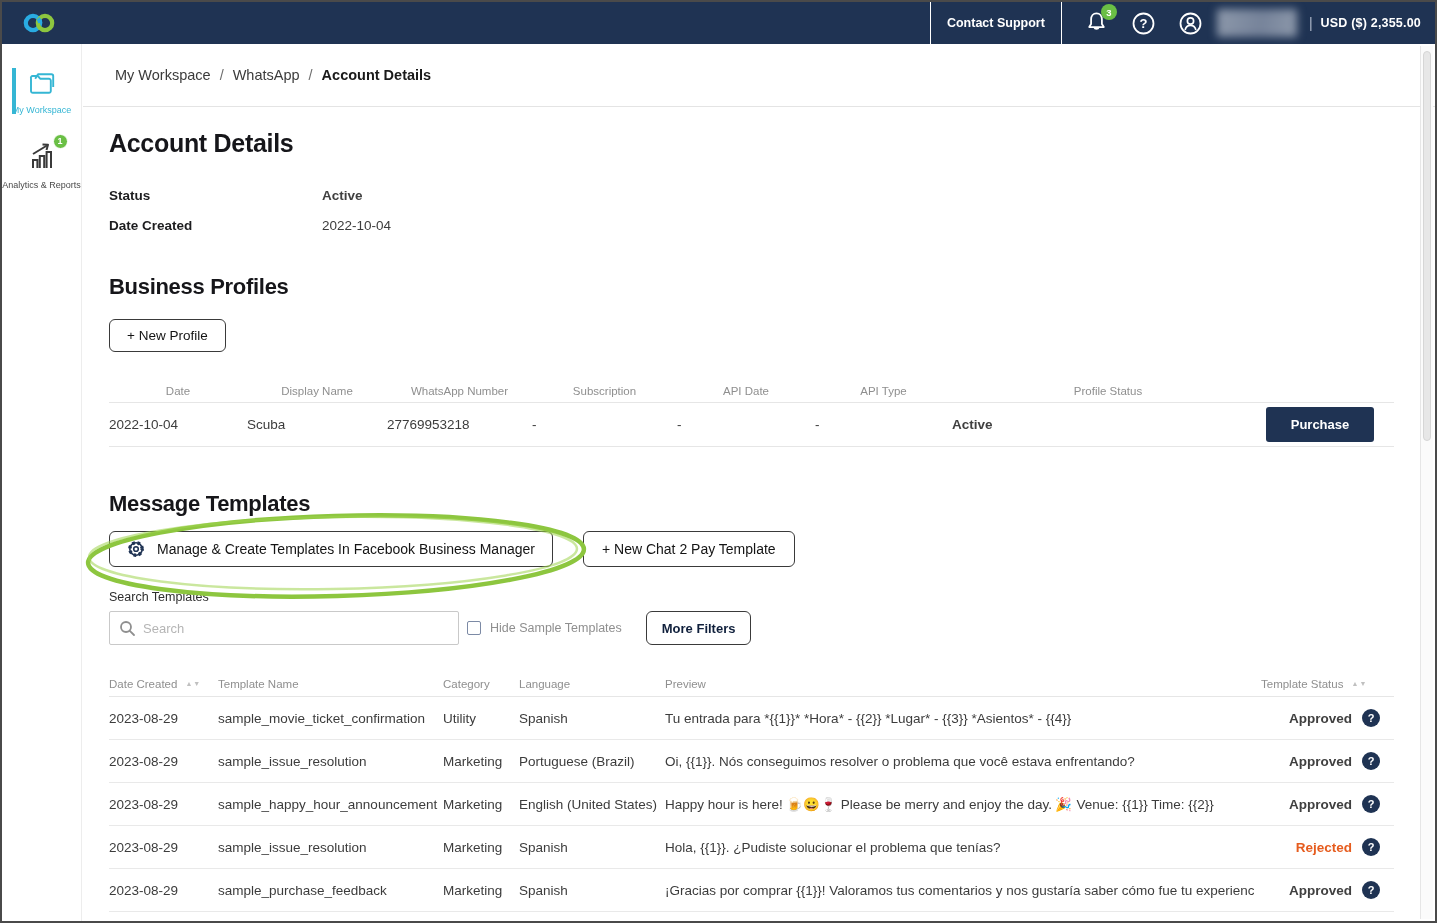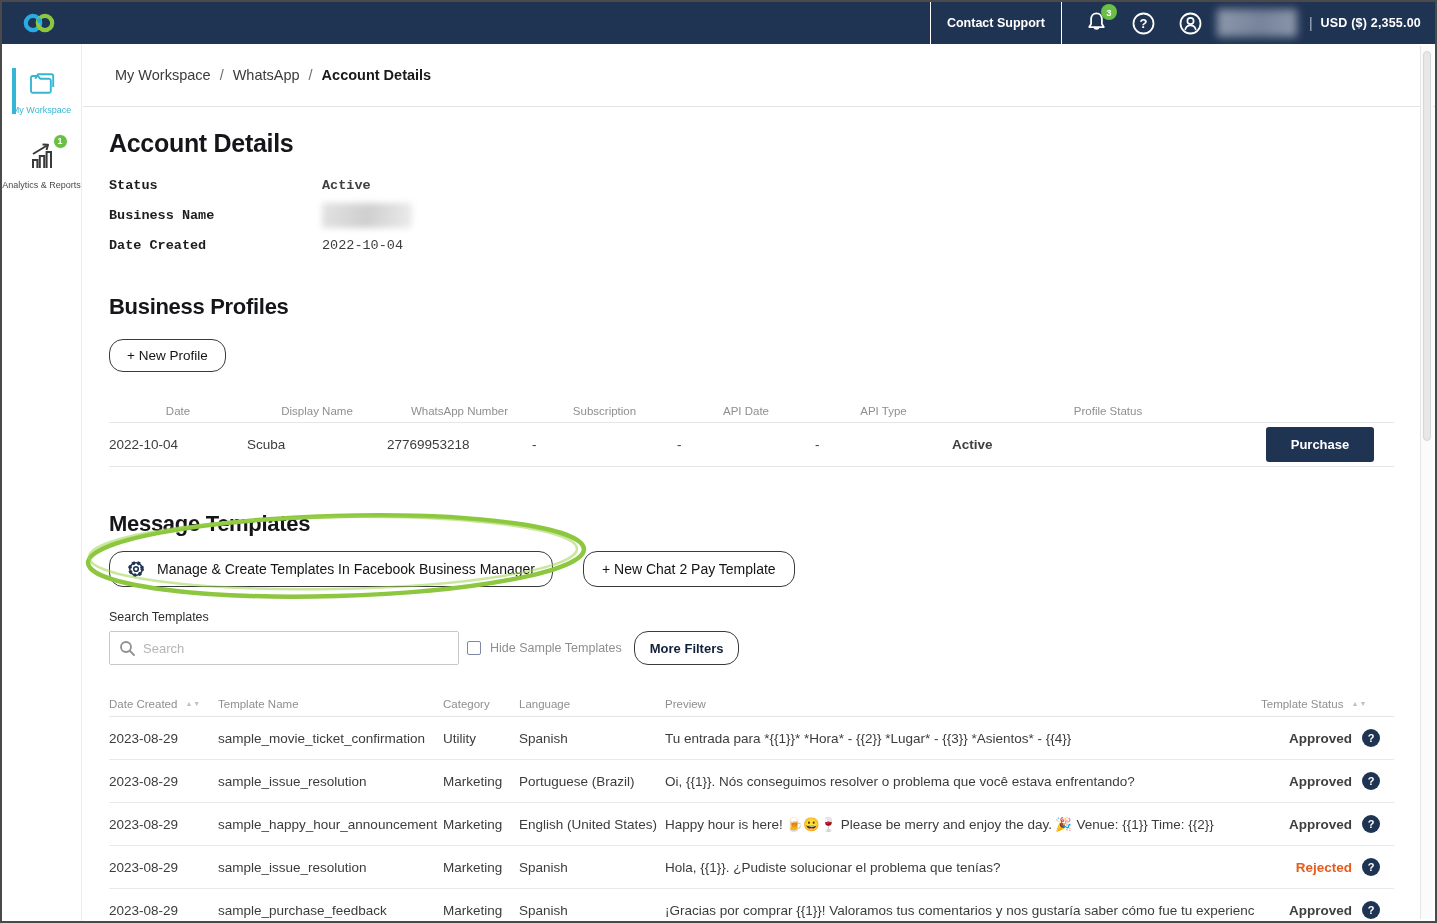--- a/index.html
+++ b/index.html
@@ -57,32 +57,32 @@
   .breadcrumb-bar {
     height:63px; display:flex; align-items:center; padding-left:32px;
     border-bottom:1px solid #e4e4e4; font-size:14.5px; color:#3b3b3b;
   }
   .crumb { cursor:pointer; }
   .crumb-sep { color:#6f6f6f; margin:0 9px; }
   .crumb.current { font-weight:bold; color:#1a1a1a; cursor:default; }
   .content { padding-left:26px; width:1311px; }
   h1.page-title { font-size:25px; font-weight:bold; color:#16161a; letter-spacing:-.3px; margin-top:22px; }
   .field-row { display:flex; align-items:center; height:30px; font-size:13.5px; }
-  .field-rows { margin-top:12px;font-family:Liberation Mono, monospace; }
+  .field-rows { margin-top:22px; }
   .field-label { width:213px; font-weight:bold; color:#1d1d1f; }
   .field-value { color:#3c3c3c; }
   .status-green { color:#404040; font-weight:bold; }
   .redacted-value {
     width:90px; height:25px; border-radius:2px;
     background:linear-gradient(100deg,#e3e3e3,#cfcfcf 50%,#ececec); filter:blur(3px);
   }
   h2.section-title { font-size:22px; font-weight:bold; color:#16161a; letter-spacing:-.3px; }
   .bp-title { margin-top:34px; }
   .btn-outline {
-    background:#fff; border:1px solid #3a3a3a; border-radius:14px; color:#141414;
+    background:#fff; border:1px solid #3a3a3a; border-radius:6px; color:#141414;
     font-size:13.5px; cursor:pointer; font-family:"Liberation Sans", sans-serif;
   }
   .btn-new-profile { margin-top:19px; height:33px; padding:0 17px; }
   
   .bp-table { margin-top:27px; width:1285px; }
   .bp-head, .bp-row { display:grid; grid-template-columns:138px 140px 145px 145px 138px 137px 1fr 130px; align-items:center; }
   .bp-head { height:24px; border-bottom:1px solid #e6e6e6; font-size:11.5px; color:#8f8f8f;text-align:center; }
   .bp-row { height:44px; border-bottom:1px solid #e6e6e6; font-size:13.5px; color:#3c3c3c; }
   .btn-purchase {
     height:35px; width:108px; background:#1f3353; color:#fff; font-weight:bold; font-size:13px;
@@ -101,21 +101,21 @@
     display:flex; align-items:center; padding-left:9px; gap:7px; background:#fff;
   }
   .search-box input {
     border:none; outline:none; flex:1; font-size:13px; color:#444; background:transparent;
     font-family:"Liberation Sans", sans-serif;
   }
   .search-box input::placeholder { color:#b5b5b5; }
   .hide-sample { display:flex; align-items:center; gap:9px; margin-left:8px; cursor:pointer; }
   .checkbox { width:14px; height:14px; border:1.5px solid #7c8aa5; border-radius:2px; background:#fff; }
   .hide-sample-label { font-size:12.5px; color:#8f8f8f; }
-  .btn-more-filters { margin-left:12px; height:34px; padding:0 15px; font-weight:bold; font-size:13px; color:#10203c; }
+  .btn-more-filters { margin-left:24px; height:34px; padding:0 15px; font-weight:bold; font-size:13px; color:#10203c; }
   
   .tpl-table { margin-top:26px; width:1285px; }
   .tpl-head, .tpl-row { display:grid; grid-template-columns:109px 225px 76px 146px 1fr 140px; align-items:center; }
   .tpl-head { height:26px; border-bottom:1px solid #e6e6e6; font-size:11.5px; color:#8f8f8f; }
   .tpl-row { height:43px; border-bottom:1px solid #e9e9e9; font-size:13.5px; color:#3c3c3c; }
   .tpl-cell { white-space:nowrap; overflow:hidden; padding-right:10px; }
   .sort-arrows { font-size:7px; color:#c0c0c0; letter-spacing:1px; margin-left:8px; cursor:pointer; }
   .tpl-status-head { padding-left:7px; display:flex; align-items:center; }
   .tpl-status-cell { display:flex; align-items:center; justify-content:flex-end; gap:10px; padding-right:14px; }
   .tpl-status-text { font-weight:bold; font-size:13.5px; }
@@ -215,24 +215,20 @@
     <div class="content">
       
       <h1 class="page-title">Account Details</h1>
 
       <div class="field-rows">
         <div class="field-row">
           <span class="field-label">Status</span>
           <span class="field-value status-green">Active</span>
         </div>
         <div class="field-row">
-          <span class="field-label">Business Name</span>
-          <span class="redacted-value"></span>
-        </div>
-        <div class="field-row">
           <span class="field-label">Date Created</span>
           <span class="field-value">2022-10-04</span>
         </div>
       </div>
 
       
       <h2 class="section-title bp-title">Business Profiles</h2>
       <button class="btn-outline btn-new-profile">+ New Profile</button>
 
       <div class="bp-table">

